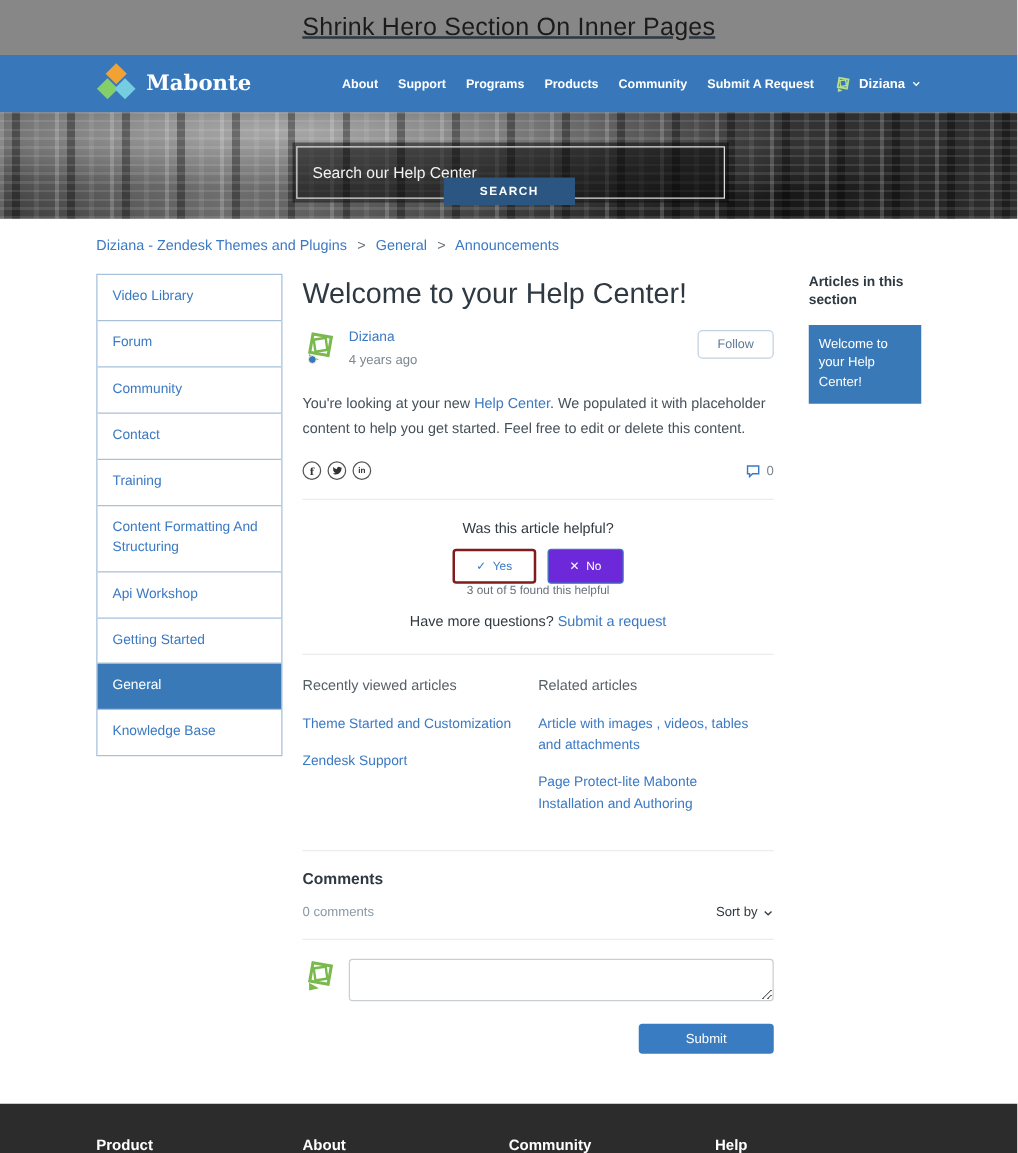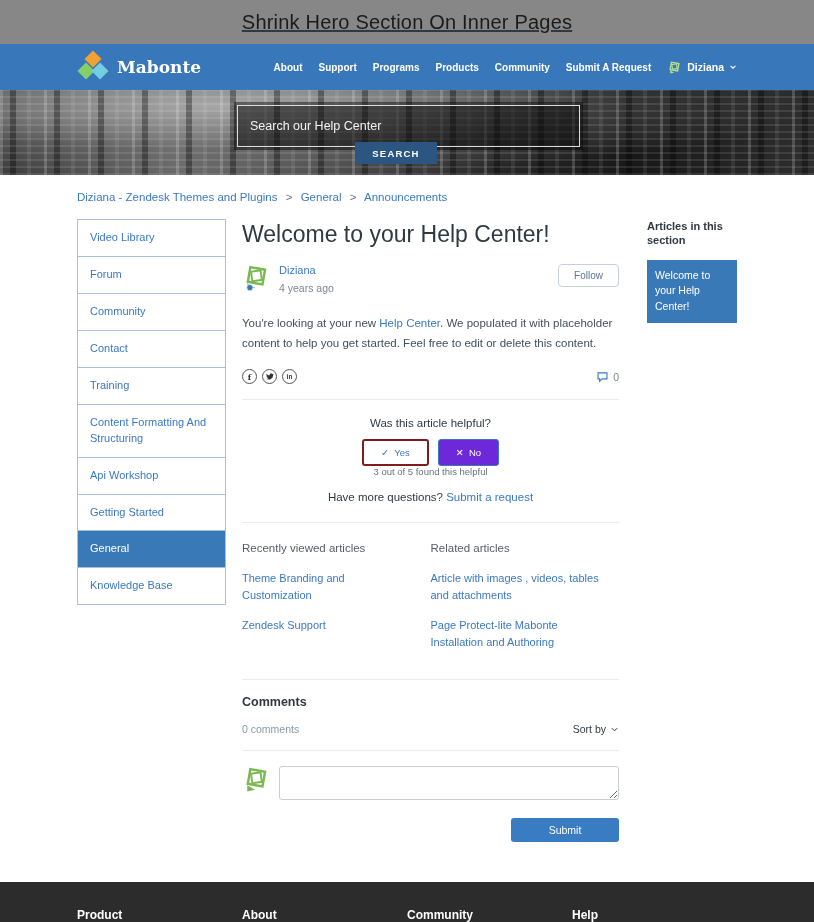--- a/index.html
+++ b/index.html
@@ -27,23 +27,23 @@
 
   
   .hero { position:relative; height:85px; overflow:hidden;
     background:
       repeating-linear-gradient(0deg, rgba(255,255,255,0.10) 0 2px, transparent 2px 7px),
       repeating-linear-gradient(90deg, rgba(255,255,255,0.18) 0 3px, transparent 3px 10px, rgba(0,0,0,0.35) 10px 16px, transparent 16px 27px, rgba(255,255,255,0.08) 27px 31px, transparent 31px 44px),
       radial-gradient(ellipse at 28% 18%, rgba(175,175,175,0.9), rgba(120,120,120,0.35) 45%, transparent 70%),
       linear-gradient(90deg, #3d3d3d 0%, #6b6b6b 22%, #4c4c4c 42%, #262626 62%, #181818 78%, #2e2e2e 100%);
   }
   .hero-search { position:absolute; left:237px; top:15px; width:343px; }
-  .hero-search input { width:100%; height:42px; background:rgba(8,8,8,0.55); border:1px solid #dcdcdc; box-shadow:0 0 0 3px rgba(0,0,0,0.45); color:#fff; font-size:12.5px; padding:0 12px; font-family:"Liberation Sans", sans-serif; }
+  .hero-search input { width:100%; height:42px; background:rgba(8,8,8,0.55); border:1px solid #dcdcdc; box-shadow:0 0 0 3px rgba(0,0,0,0.45); color:#fff; font-size:12.5px; padding:0 12px; font-family:"Liberation Sans", sans-serif;margin-top:12px; }
   .hero-search input::placeholder { color:#f2f2f2; opacity:1; }
-  .hero-btn { position:absolute; left:355px; top:52px; width:82px; height:22px; background:#2b5681; border:none; color:#ffffff; font-size:9.5px; font-weight:700; letter-spacing:1.2px; cursor:pointer; font-family:"Liberation Sans", sans-serif; }
+  .hero-btn { position:absolute; left:355px; top:52px; width:105px; height:22px; background:#2b5681; border:none; color:#ffffff; font-size:9.5px; font-weight:700; letter-spacing:1.2px; cursor:pointer; font-family:"Liberation Sans", sans-serif; }
 
   
   .breadcrumb { padding:16px 77px 10px; font-size:11.5px; }
   .breadcrumb a { color:#3b79c3;text-align:center; }
   .breadcrumb .sep { color:#68737d; margin:0 5px; }
 
   
   .content { display:flex; padding:6px 77px 40px; align-items:flex-start; }
   .side-nav { width:149px; border:1px solid #a8c1da; flex-shrink:0; }
   .side-nav .item { display:block; padding:10px 12px; font-size:11px; color:#3b79c3; border-bottom:1px solid #a8c1da; line-height:1.45; cursor:pointer; }
@@ -217,21 +217,21 @@
       </div>
       <div class="stats">3 out of 5 found this helpful</div>
       <div class="more-q"><span>Have more questions?</span> <a href="#">Submit a request</a></div>
     </div>
 
     <div class="divider"></div>
 
     <div class="lists-row">
       <div class="list-col">
         <h4>Recently viewed articles</h4>
-        <a href="#">Theme Branding and Customization</a>
+        <a href="#">Theme Started and Customization</a>
         <a href="#">Zendesk Support</a>
       </div>
       <div class="list-col">
         <h4>Related articles</h4>
         <a href="#">Article with images , videos, tables and attachments</a>
         <a href="#">Page Protect-lite Mabonte Installation and Authoring</a>
       </div>
     </div>
 
     <div class="divider"></div>

